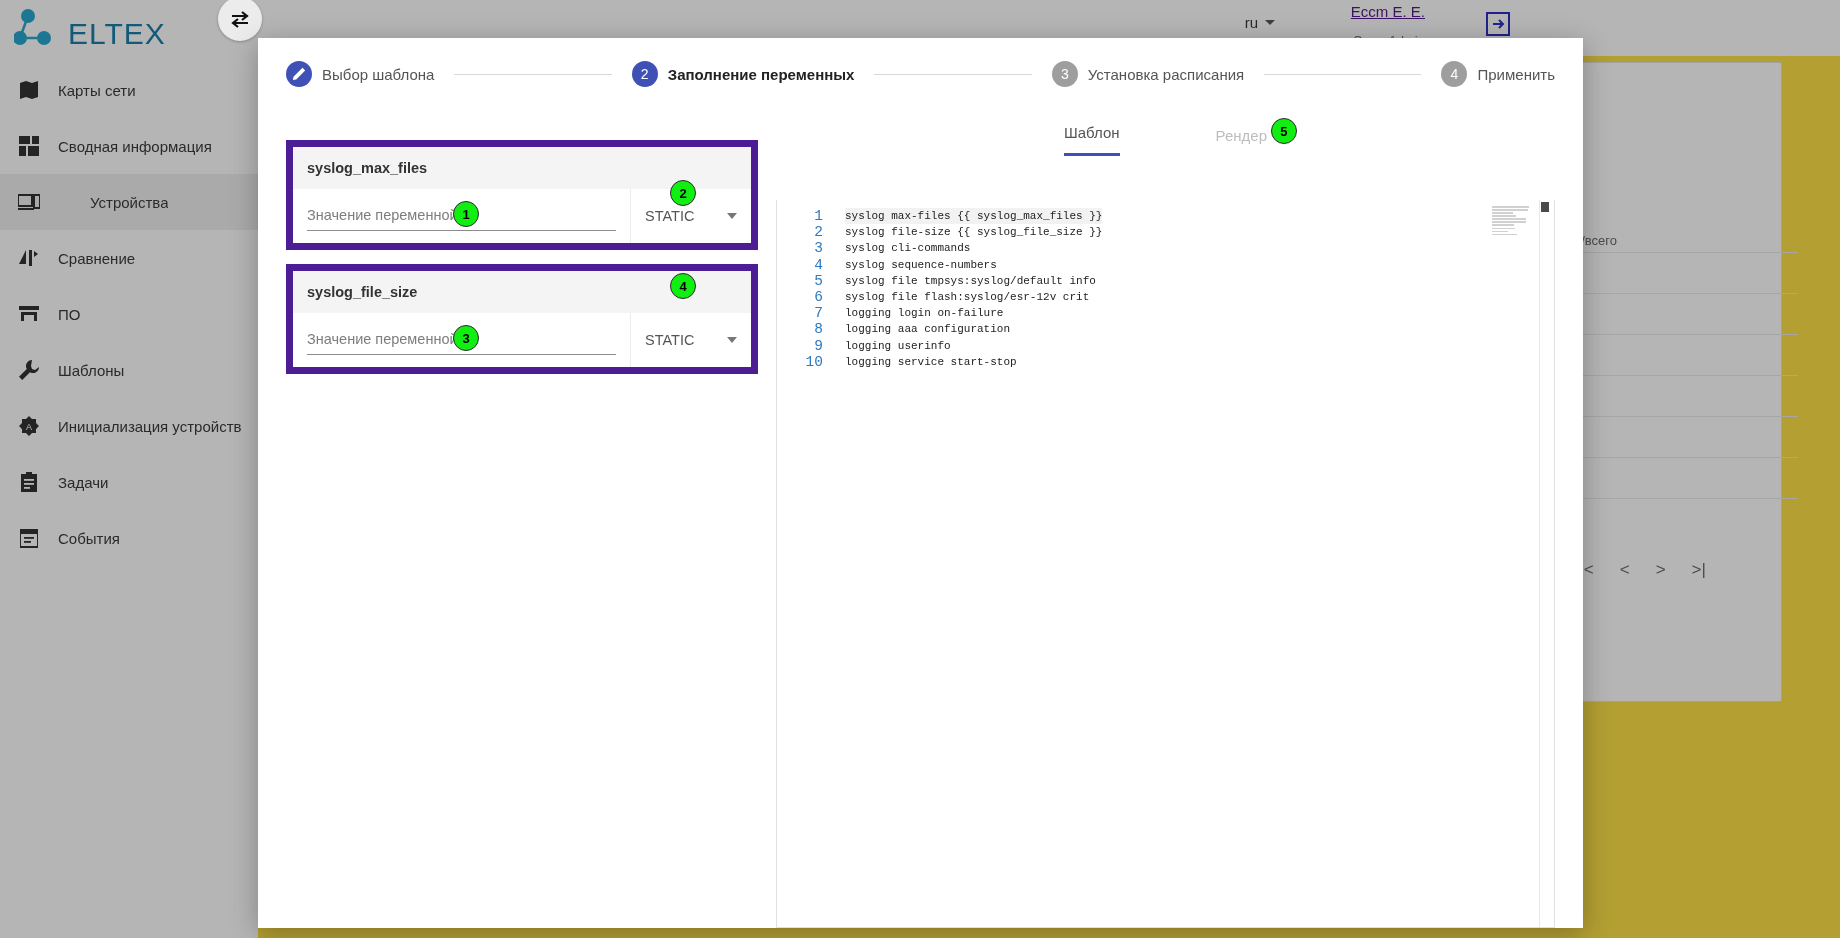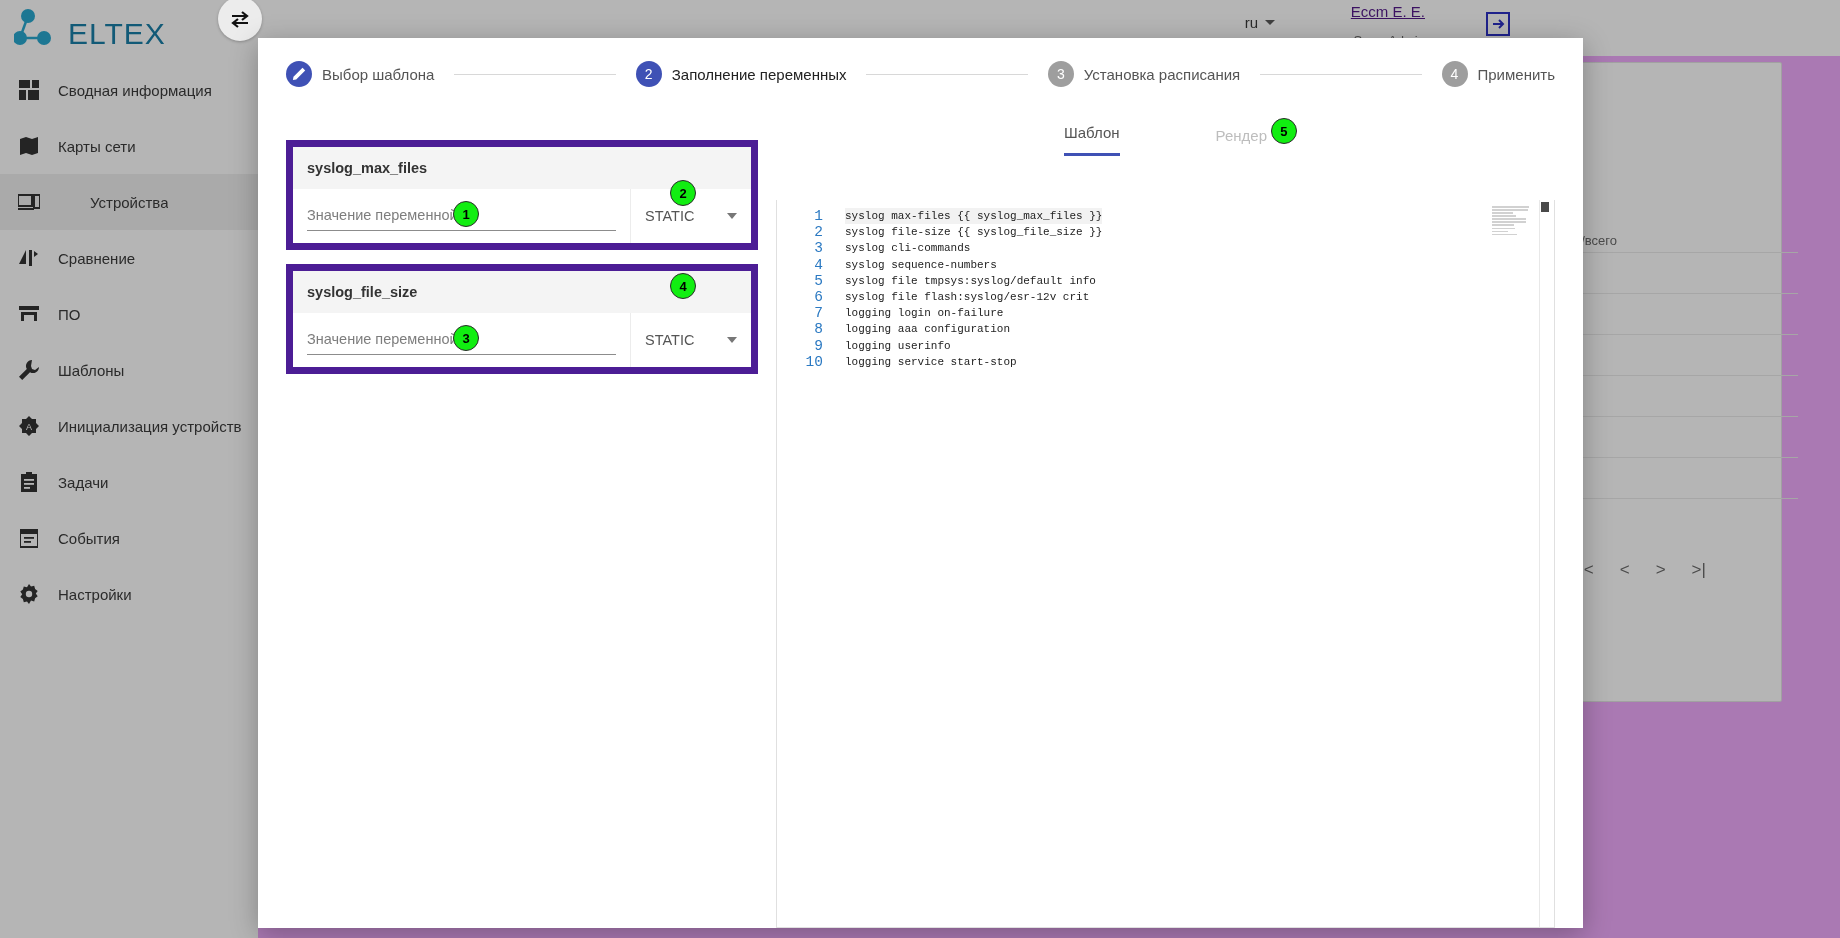--- a/index.html
+++ b/index.html
@@ -4,21 +4,21 @@
 <style>
   * { box-sizing: border-box; }
   html, body {
     margin: 0; padding: 0;
     width: 1840px; height: 938px;
     overflow: hidden;
     font-family: "Liberation Sans", sans-serif;
     background: #ffffff;
   }
 
-  #root { position: relative; width: 1840px; height: 938px; background:#f0abfc; }
+  #root { position: relative; width: 1840px; height: 938px; background:#fde047; }
 
   
   .app-bg { position:absolute; inset:0; }
 
   .sidebar {
     position:absolute; left:0; top:0; width:258px; height:938px;
     background:#fff;
   }
   .logo-wrap { position:absolute; left:14px; top:8px; width:190px; height:46px; }
   .logo-text { position:absolute; left:54px; top:9px; font-size:30px; letter-spacing:1px;
@@ -78,21 +78,21 @@
   .stepper { display:flex; align-items:center; height:72px; padding:0 28px; }
   .step { display:flex; align-items:center; flex:0 0 auto; }
   .step-circle {
     width:26px;height:26px;border-radius:50%; color:#fff; font-size:14px;
     display:flex;align-items:center;justify-content:center; margin-right:10px;
   }
   .c-done { background:#3f51b5; }
   .c-active { background:#3f51b5; }
   .c-idle { background:#9e9e9e; }
   .step-label { font-size:15px; color:#555; white-space:nowrap; }
-  .step-label.active { color:#222; font-weight:normal; }
+  .step-label.active { color:#222; font-weight:bold; }
   .step-line { flex:1 1 auto; height:1px; background:#d8d8d8; margin:0 20px; }
 
   .modal-body { flex:1 1 auto; display:flex; padding:0 28px; overflow:hidden; }
 
   .left-pane { width:472px; flex:0 0 472px; padding-top:30px; }
   .var-block { border:7px solid #4c1d95; margin-bottom:14px; }
   .var-head { background:#f4f4f4; padding:13px 14px; font-size:14.5px; font-weight:bold; color:#333; }
   .var-row { display:flex; background:#fff; }
   .var-input-cell { flex:1 1 auto; padding:14px 14px 12px 14px; border-right:1px solid #ececec; position:relative; }
   .var-input {
@@ -156,36 +156,36 @@
           <line x1="14" y1="8" x2="6" y2="30" stroke="#29a8cf" stroke-width="2.5"></line>
           <line x1="6" y1="30" x2="30" y2="30" stroke="#29a8cf" stroke-width="2.5"></line>
         </svg>
         <div class="logo-text">ELTEX</div>
       </div>
 
       <div class="nav">
         <div class="nav-item">
           <span class="nav-ico">
             <svg width="20" height="20" viewBox="0 0 20 20">
+                <path d="M1 3 L7 1 L13 3 L19 1 L19 17 L13 19 L7 17 L1 19 Z" fill="#333"></path>
+              </svg>
+          </span>
+          <span class="nav-label">Карты сети</span>
+        </div>
+
+        <div class="nav-item">
+          <span class="nav-ico">
+            <svg width="20" height="20" viewBox="0 0 20 20">
                 <rect x="0" y="0" width="11" height="8" fill="#333"></rect>
                 <rect x="13" y="0" width="7" height="8" fill="#333"></rect>
                 <rect x="0" y="10" width="7" height="10" fill="#333"></rect>
                 <rect x="9" y="10" width="11" height="10" fill="#333"></rect>
               </svg>
           </span>
           <span class="nav-label">Сводная информация</span>
-        </div>
-
-        <div class="nav-item">
-          <span class="nav-ico">
-            <svg width="20" height="20" viewBox="0 0 20 20">
-                <path d="M1 3 L7 1 L13 3 L19 1 L19 17 L13 19 L7 17 L1 19 Z" fill="#333"></path>
-              </svg>
-          </span>
-          <span class="nav-label">Карты сети</span>
         </div>
 
         <div class="nav-item active">
           <span class="nav-ico">
             <svg width="22" height="18" viewBox="0 0 22 18">
                 <rect x="0" y="2" width="14" height="11" fill="none" stroke="#333" stroke-width="2"></rect>
                 <rect x="0" y="15" width="16" height="2" fill="#333"></rect>
                 <rect x="16" y="2" width="6" height="13" fill="none" stroke="#333" stroke-width="2"></rect>
               </svg>
           </span>
@@ -252,29 +252,20 @@
             <svg width="18" height="20" viewBox="0 0 18 20">
                 <rect x="0" y="2" width="18" height="17" fill="none" stroke="#333" stroke-width="2"></rect>
                 <rect x="0" y="2" width="18" height="4" fill="#333"></rect>
                 <rect x="4" y="9" width="10" height="1.8" fill="#333"></rect>
                 <rect x="4" y="13" width="7" height="1.8" fill="#333"></rect>
               </svg>
           </span>
           <span class="nav-label">События</span>
         </div>
 
-        <div class="nav-item">
-          <span class="nav-ico">
-            <svg width="20" height="20" viewBox="0 0 20 20">
-                <path d="M10 0 l2 2.6 3.2-.9 .9 3.2 2.6 2-1.9 2.7 1.9 2.7-2.6 2-.9 3.2-3.2-.9L10 20l-2-2.6-3.2.9-.9-3.2L1.3 13 3.2 10.3 1.3 7.6l2.6-2 .9-3.2 3.2.9z" fill="#333"></path>
-                <circle cx="10" cy="10" r="3.2" fill="#fff"></circle>
-              </svg>
-          </span>
-          <span class="nav-label">Настройки</span>
-        </div>
       </div>
     </div>
 
     <div class="topbar">
       <div class="lang">
         <span>ru</span>
         <span class="caret-dn"></span>
       </div>
       <a class="user-name">Eccm E. E.</a>
       <div class="user-role">SuperAdmin</div>

